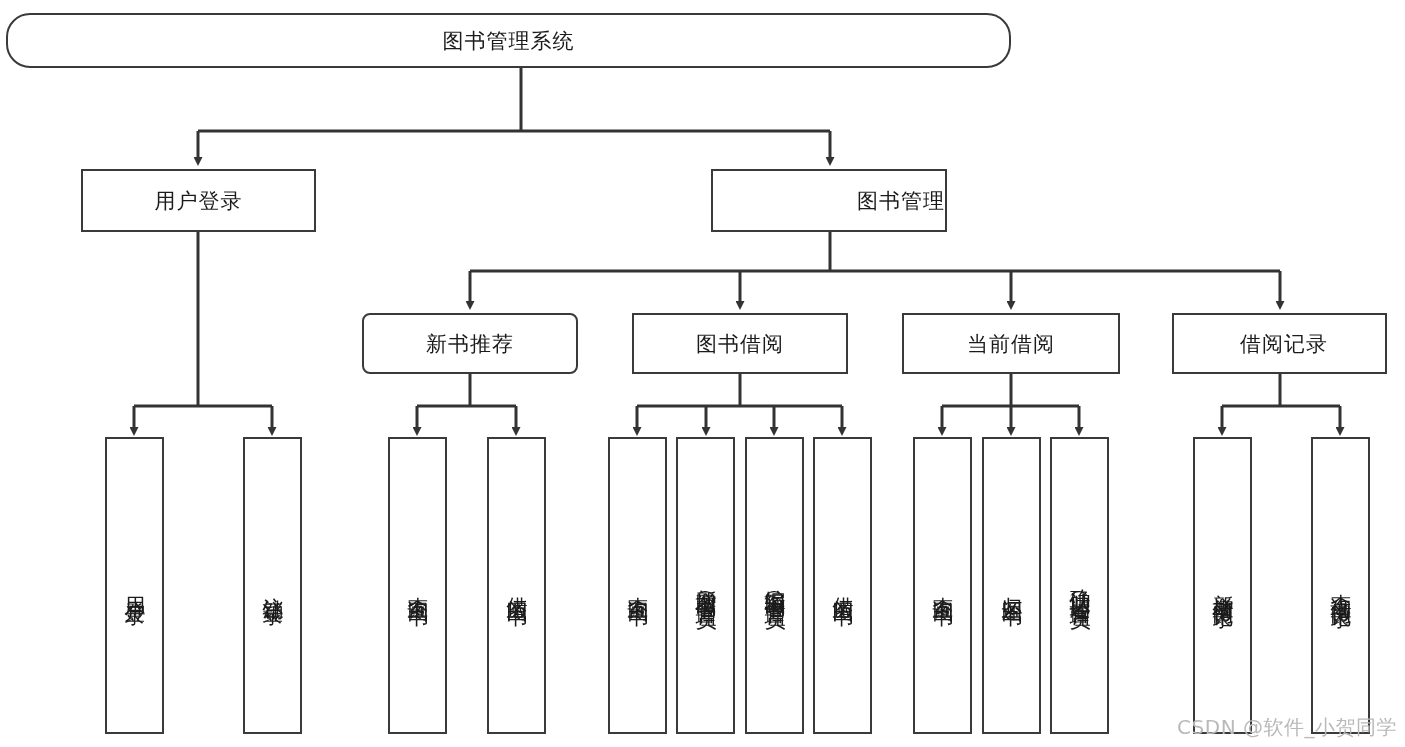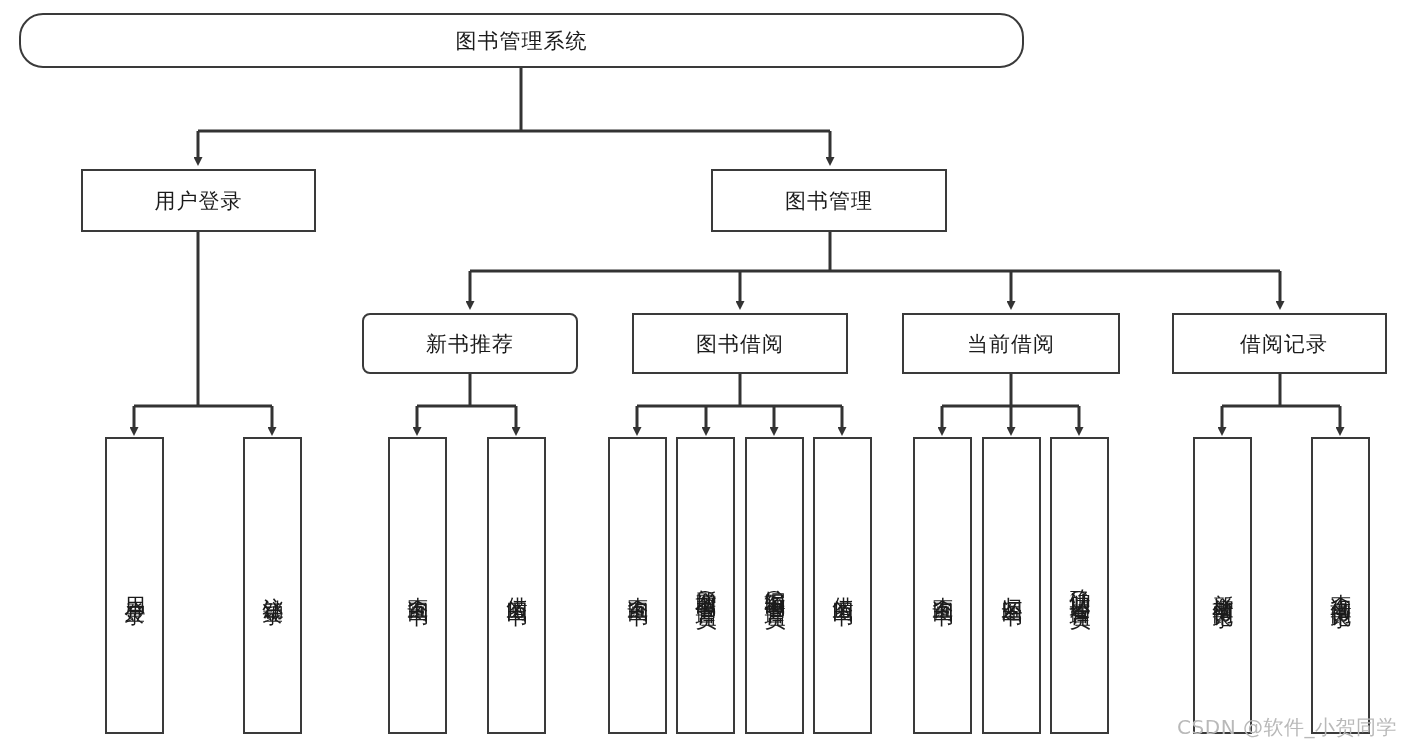--- a/index.html
+++ b/index.html
@@ -112,28 +112,28 @@
       <path d="M1011,406 L1011,428" marker-end="url(#arrowhead)"></path>
       <path d="M1079,406 L1079,428" marker-end="url(#arrowhead)"></path>
 
       <path d="M1280,374 L1280,406"></path>
       <path d="M1222,406 L1340,406"></path>
       <path d="M1222,406 L1222,428" marker-end="url(#arrowhead)"></path>
       <path d="M1340,406 L1340,428" marker-end="url(#arrowhead)"></path>
     </g>
   </svg>
 
-  <div class="node-box h-node" style="left:19px; top:13px; width:1005px; height:55px;border-radius:24px;">
+  <div class="node-box h-node" style="left:6px; top:13px; width:1005px; height:55px;border-radius:24px;">
     <span class="h-label">图书管理系统</span>
   </div>
 
   <div class="node-box h-node" style="left:81px; top:169px; width:235px; height:63px;">
     <span class="h-label">用户登录</span>
   </div>
-  <div class="node-box h-node" style="left:711px; top:169px; width:236px; height:63px;">
+  <div class="node-box h-node" style="left:711px; top:169px; width:236px; height:63px;justify-content:flex-end;">
     <span class="h-label">图书管理</span>
   </div>
 
   <div class="node-box h-node" style="left:362px; top:313px; width:216px; height:61px;border-radius:8px;">
     <span class="h-label">新书推荐</span>
   </div>
   <div class="node-box h-node" style="left:902px; top:313px; width:218px; height:61px;">
     <span class="h-label">当前借阅</span>
   </div>
   <div class="node-box h-node" style="left:632px; top:313px; width:216px; height:61px;">

